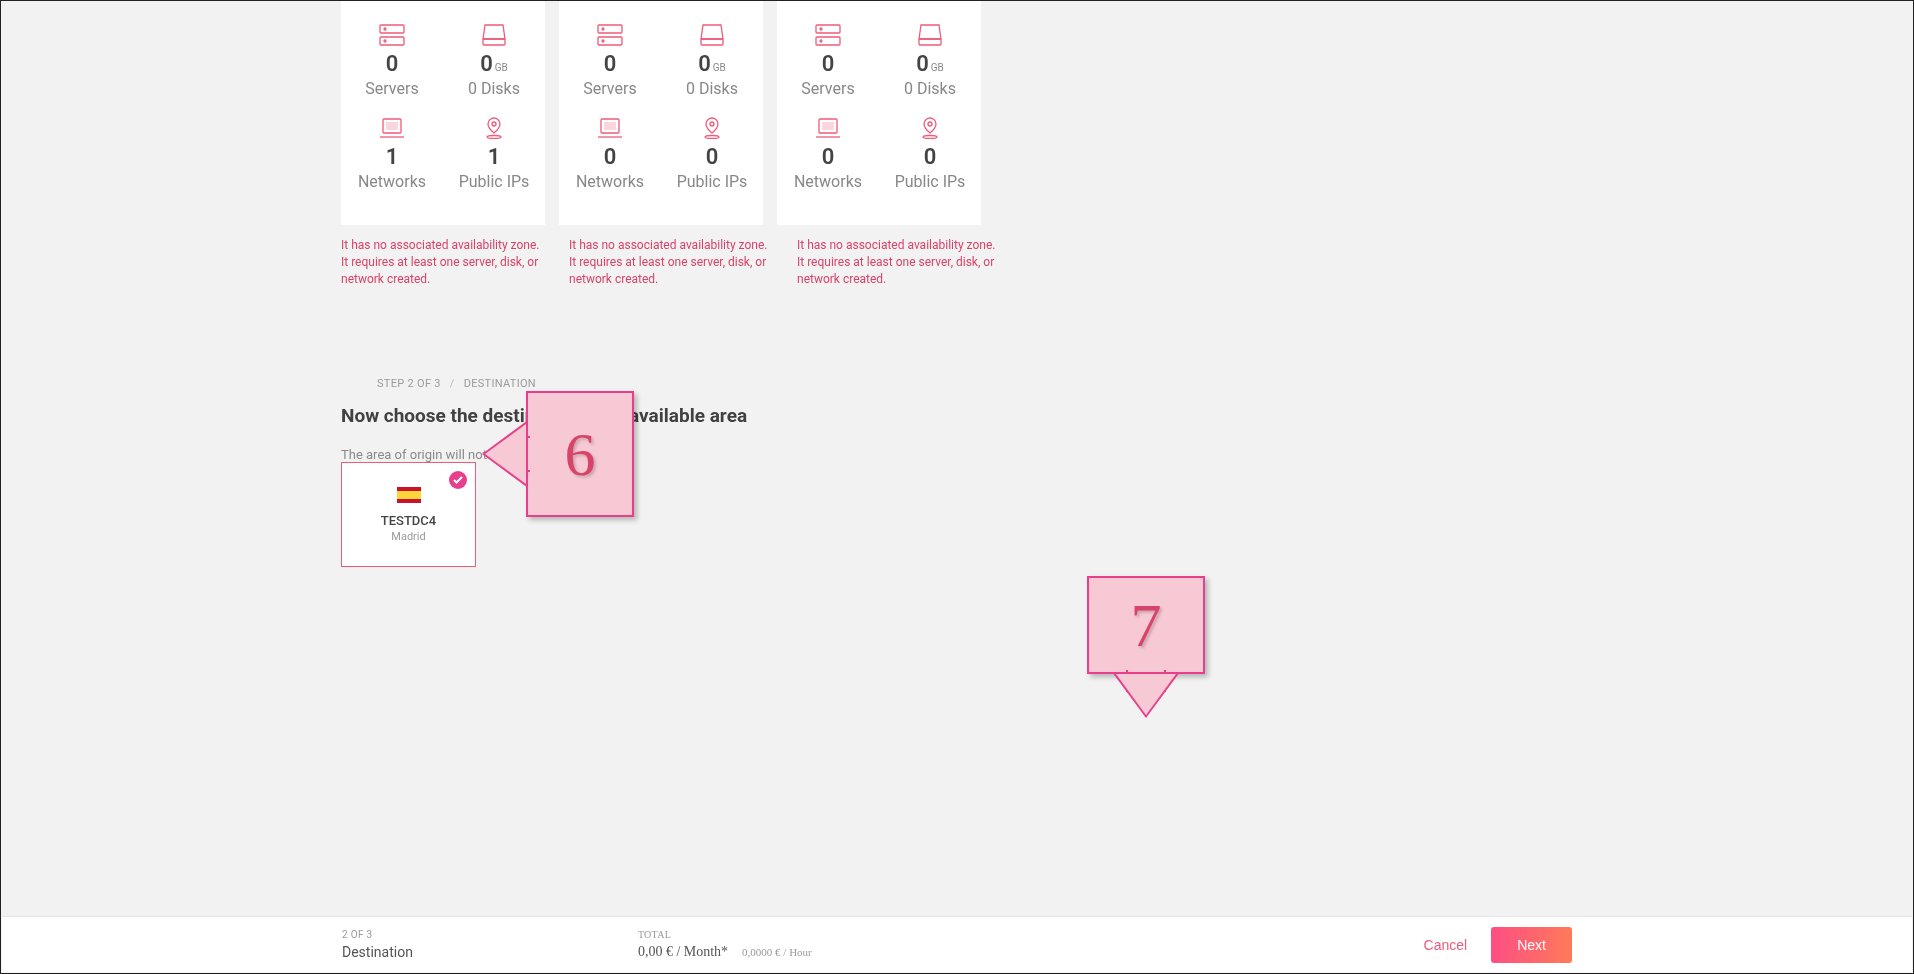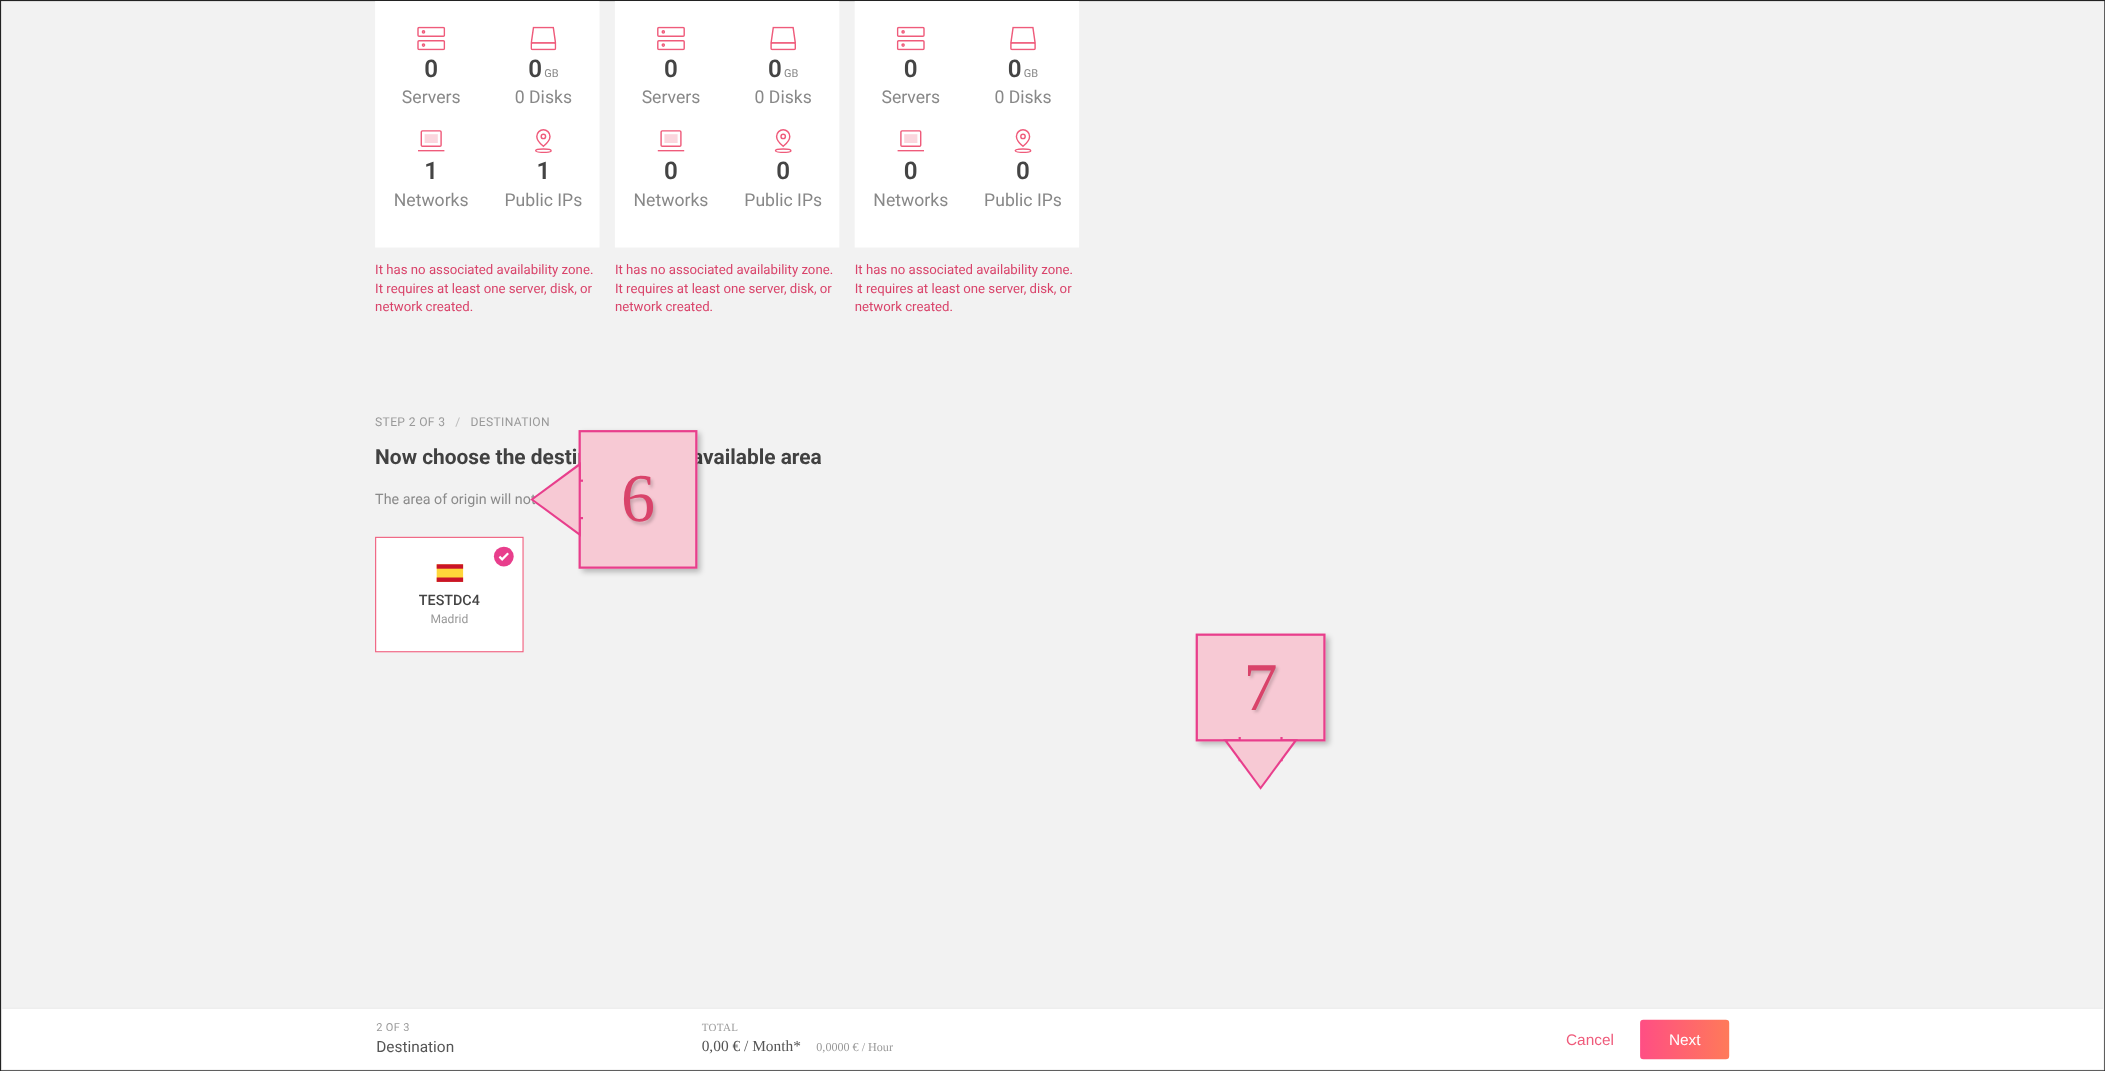--- a/index.html
+++ b/index.html
@@ -63,52 +63,52 @@
     font-weight: 400;
   }
   .res-label {
     font-size: 16px;
     color: #888;
     margin-top: 4px;
   }
 
   .warn-row {
     display: flex;
-    gap: 14px;
+    gap: 24px;
     margin-top: 12px;
   }
   .warn {
     width: 204px;
     font-size: 12px;
     line-height: 1.4;
     color: #d9436a;
   }
 
   
   .step-section { margin-top: 90px; }
   .breadcrumb {
     font-size: 11px;
     color: #9a9a9a;
     letter-spacing: .3px;
+    margin-left: 36px;
   }
   .breadcrumb .sep { margin: 0 6px; color: #bbb; }
   .step-title {
     font-size: 19px;
     font-weight: 700;
     color: #414141;
     margin-top: 14px;
   }
   .step-sub {
     font-size: 13px;
     color: #8a8a8a;
     margin-top: 20px;
   }
 
   .dest-card {
-    margin-top: 26px;
     width: 135px;
     height: 105px;
     background: #fff;
     border: 1px solid #ef5b7b;
     position: relative;
     display: flex;
     flex-direction: column;
     align-items: center;
     justify-content: center;
     cursor: pointer;

